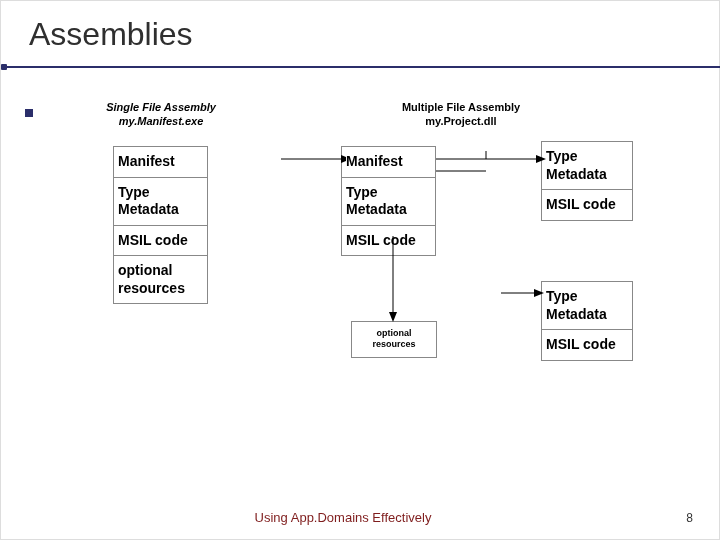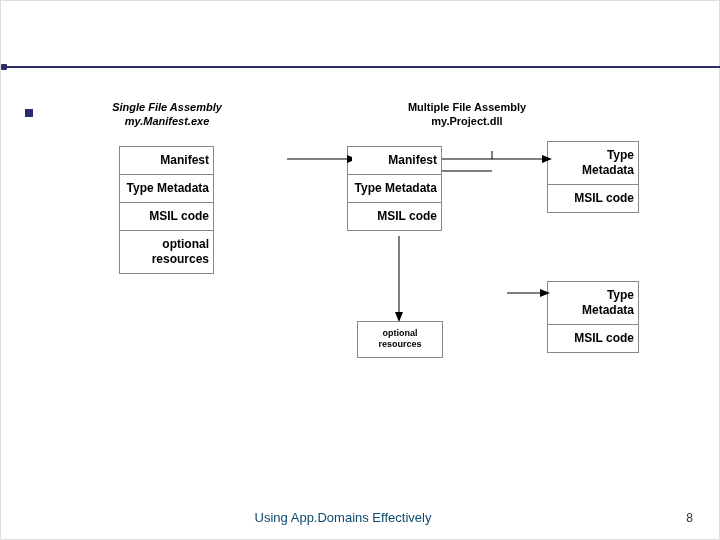--- a/index.html
+++ b/index.html
@@ -49,21 +49,21 @@
     position: absolute;
     top: 108px;
     left: 24px;
     width: 8px;
     height: 8px;
     background: #2b2e6a;
   }
   .diagram {
     position: absolute;
     top: 100px;
-    left: 106px;
+    left: 100px;
     width: 570px;
     height: 380px;
   }
   .col-title {
     font-family: Verdana, Arial, sans-serif;
     font-size: 11px;
     font-weight: bold;
     font-style: italic;
     text-align: center;
     line-height: 1.25;
@@ -73,23 +73,23 @@
     font-style: normal;
   }
   .stack {
     border: 1px solid #888;
     background: #fff;
     width: 95px;
   }
   .cell {
     border-bottom: 1px solid #888;
     font-family: Verdana, Arial, sans-serif;
-    font-size: 12px;
+    font-size: 14px;
     font-weight: bold;
-    text-align: right;
+    text-align: left;
     padding: 6px 4px;
     line-height: 1.25;
     color: #000;
   }
   .cell:last-child { border-bottom: none; }
   .stack2 {
     border: 1px solid #888;
     background: #fff;
     width: 95px;
   }
@@ -99,39 +99,42 @@
     width: 92px;
   }
   .footer-text {
     position: absolute;
     bottom: 14px;
     left: 0;
     width: 684px;
     text-align: center;
     font-family: "Comic Sans MS", cursive, sans-serif;
     font-size: 13px;
-    color: #0c4a6e;
+    color: #7f1d1d;
   }
   .page-num {
     position: absolute;
     bottom: 14px;
     right: 26px;
     font-family: "Comic Sans MS", cursive, sans-serif;
     font-size: 12px;
     color: #333;
   }
   
   .pos { position: absolute; }
   svg.connector { position: absolute; pointer-events: none; }
 </style>
 </head>
 <body>
 
 <div class="slide">
 
+  <div class="title-wrap">
+    <div class="title">Assemblies</div>
+  </div>
   <div class="underline"></div>
   <div class="left-tick"></div>
 
   <div class="bullet"></div>
 
   <div class="diagram">
 
     <div class="pos col-title" style="left:0px; top:0px; width:120px;">
       <span>Single File Assembly</span><br>
       <span>my.Manifest.exe</span>

